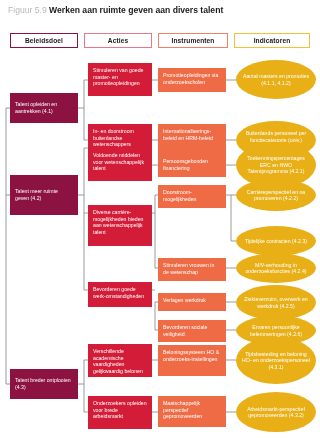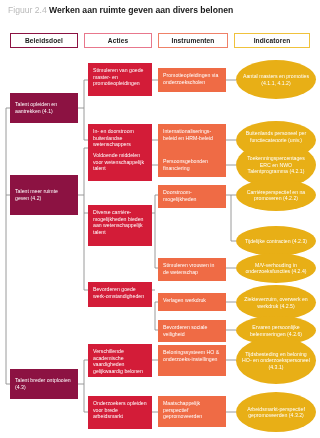--- a/index.html
+++ b/index.html
@@ -94,22 +94,22 @@
     text-align: center;
     line-height: 6.4px;
   }
 </style>
 </head>
 <body>
 
 <div id="figure-root">
 
   <div id="title-bar">
-    <span class="fig-label">Figuur 2.4</span>
-    <span class="fig-title">Werken aan ruimte geven aan divers belonen</span>
+    <span class="fig-label">Figuur 5.9</span>
+    <span class="fig-title">Werken aan ruimte geven aan divers talent</span>
   </div>
 
   <div class="col-header" id="hdr-beleidsdoel">
     <span>Beleidsdoel</span>
   </div>
   <div class="col-header" id="hdr-acties">
     <span>Acties</span>
   </div>
   <div class="col-header" id="hdr-instrumenten">
     <span>Instrumenten</span>

